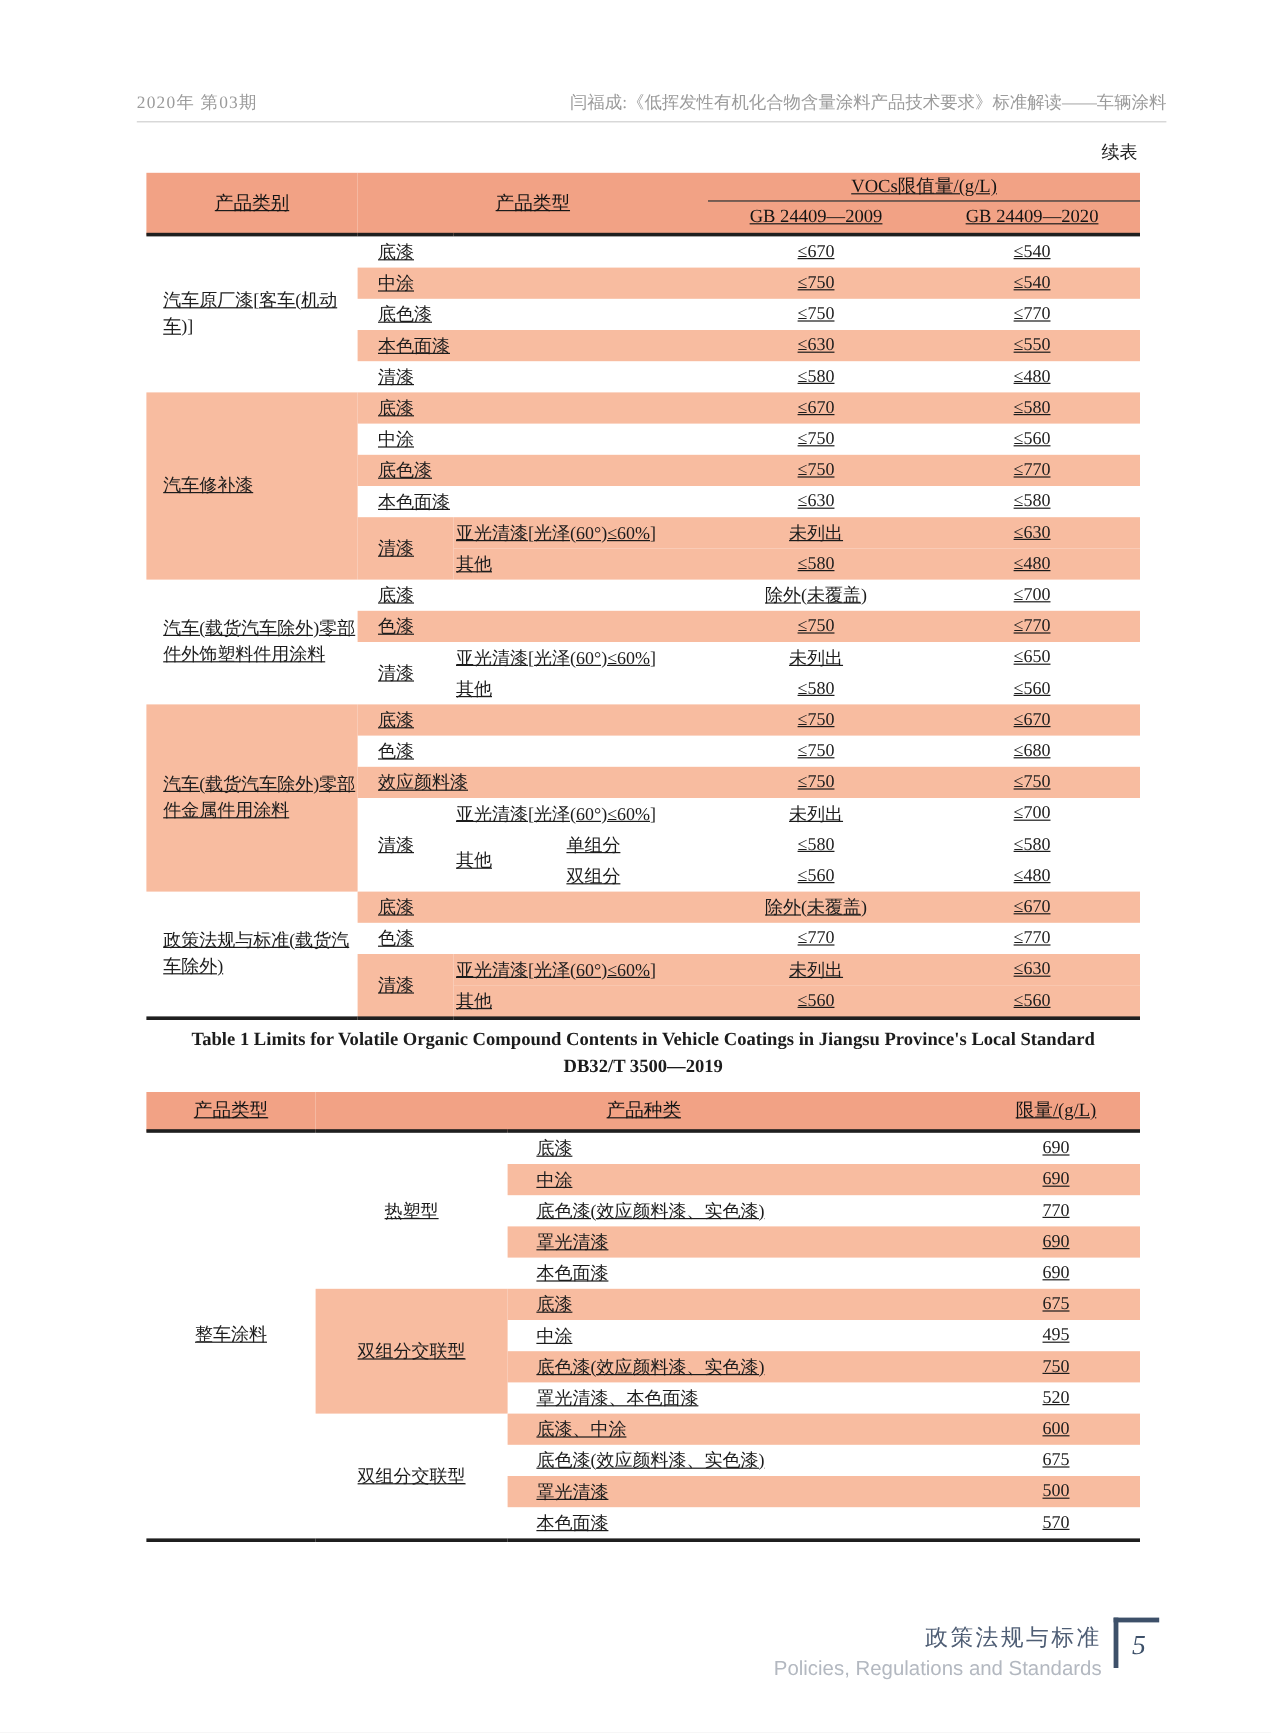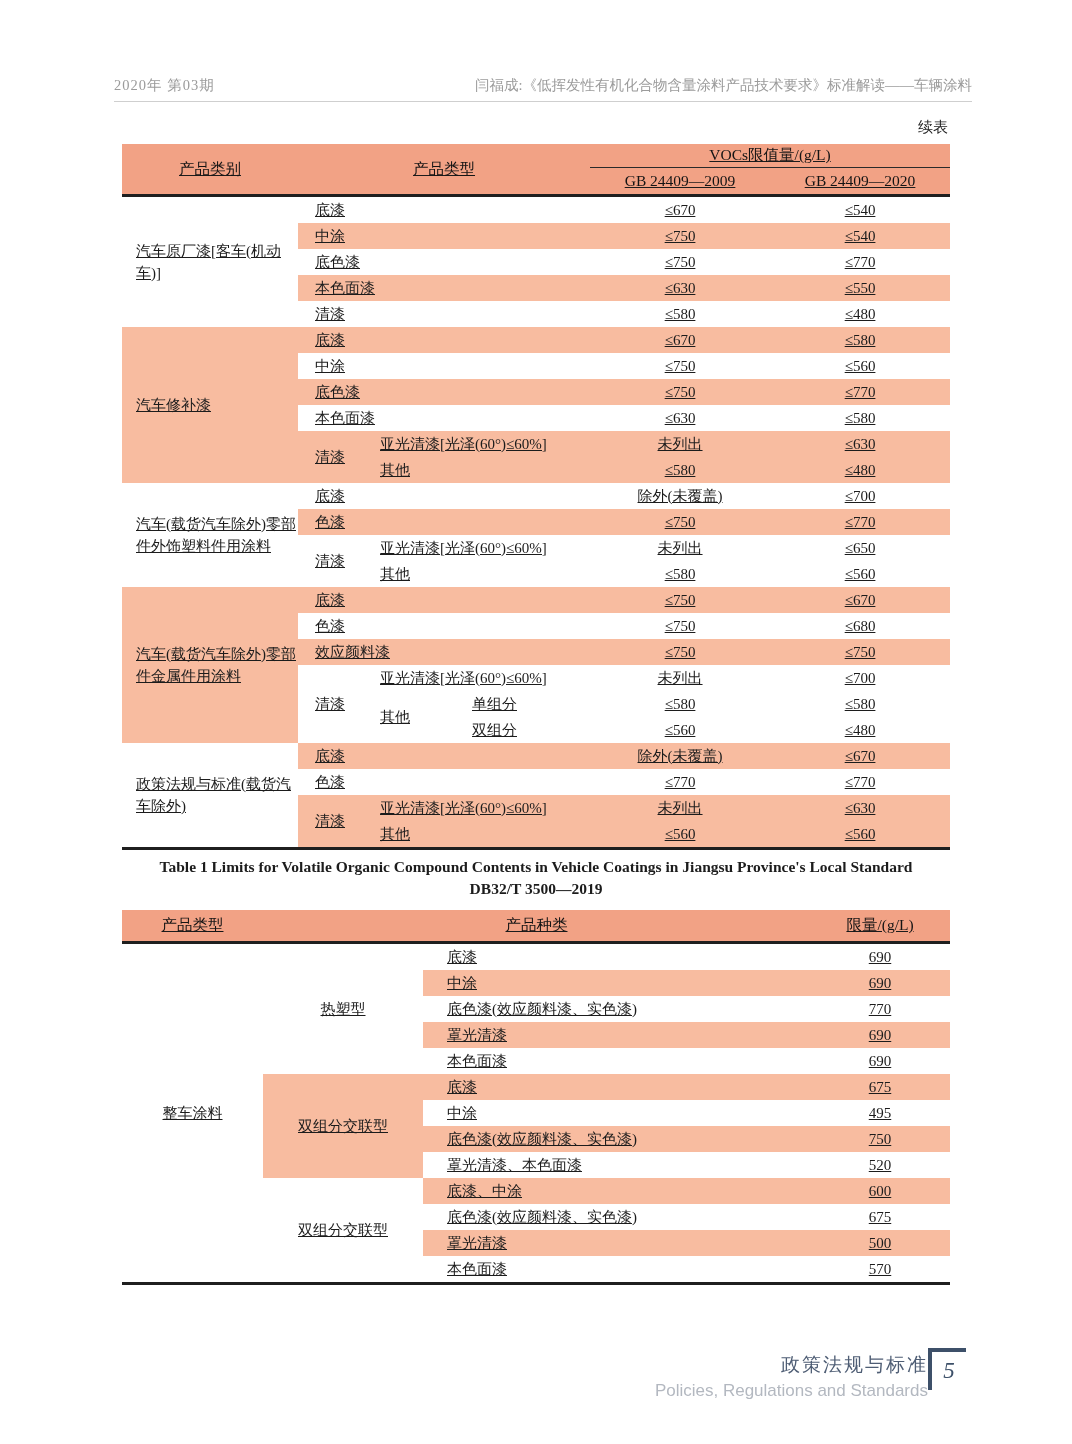--- a/index.html
+++ b/index.html
@@ -44,21 +44,21 @@
   .s3{text-align:left;padding-left:2px;}
   .t7 th{height:31px;}
   .t7 .c1,.t7 .g7{text-align:center;padding-left:0;}
   .t7 .kind{text-align:left;padding-left:24px;}
   
   .cap-zh{margin-top:40px;text-align:center;font-weight:bold;font-size:16px;
     font-family:"Liberation Sans","DejaVu Sans",sans-serif;}
   .cap-en{margin-top:8px;text-align:center;font-weight:bold;font-size:15.5px;}
   .cap-en2{margin-top:4px;margin-bottom:12px;text-align:center;font-weight:bold;font-size:15.5px;}
   
-  .pagefoot{position:absolute;top:1348px;right:106px;display:flex;align-items:flex-start;gap:0;justify-content:flex-end;}
+  .pagefoot{position:absolute;top:1348px;right:106px;display:flex;align-items:flex-start;gap:10px;justify-content:flex-end;}
   .foot-text{text-align:right;padding-top:4px;}
   .foot-zh{font-size:19px;color:var(--title-blue);letter-spacing:2px;
     font-family:"Liberation Sans","DejaVu Sans",sans-serif;}
   .foot-en{font-size:17px;color:var(--footer-gray);margin-top:3px;
     font-family:"Liberation Sans","DejaVu Sans",sans-serif;}
   .foot-page{border-top:4px solid var(--footer-navy);border-left:4px solid var(--footer-navy);
     width:34px;height:38px;display:flex;align-items:center;justify-content:center;
     font-style:italic;font-size:23px;color:var(--footer-navy);}
 </style>
 </head>

